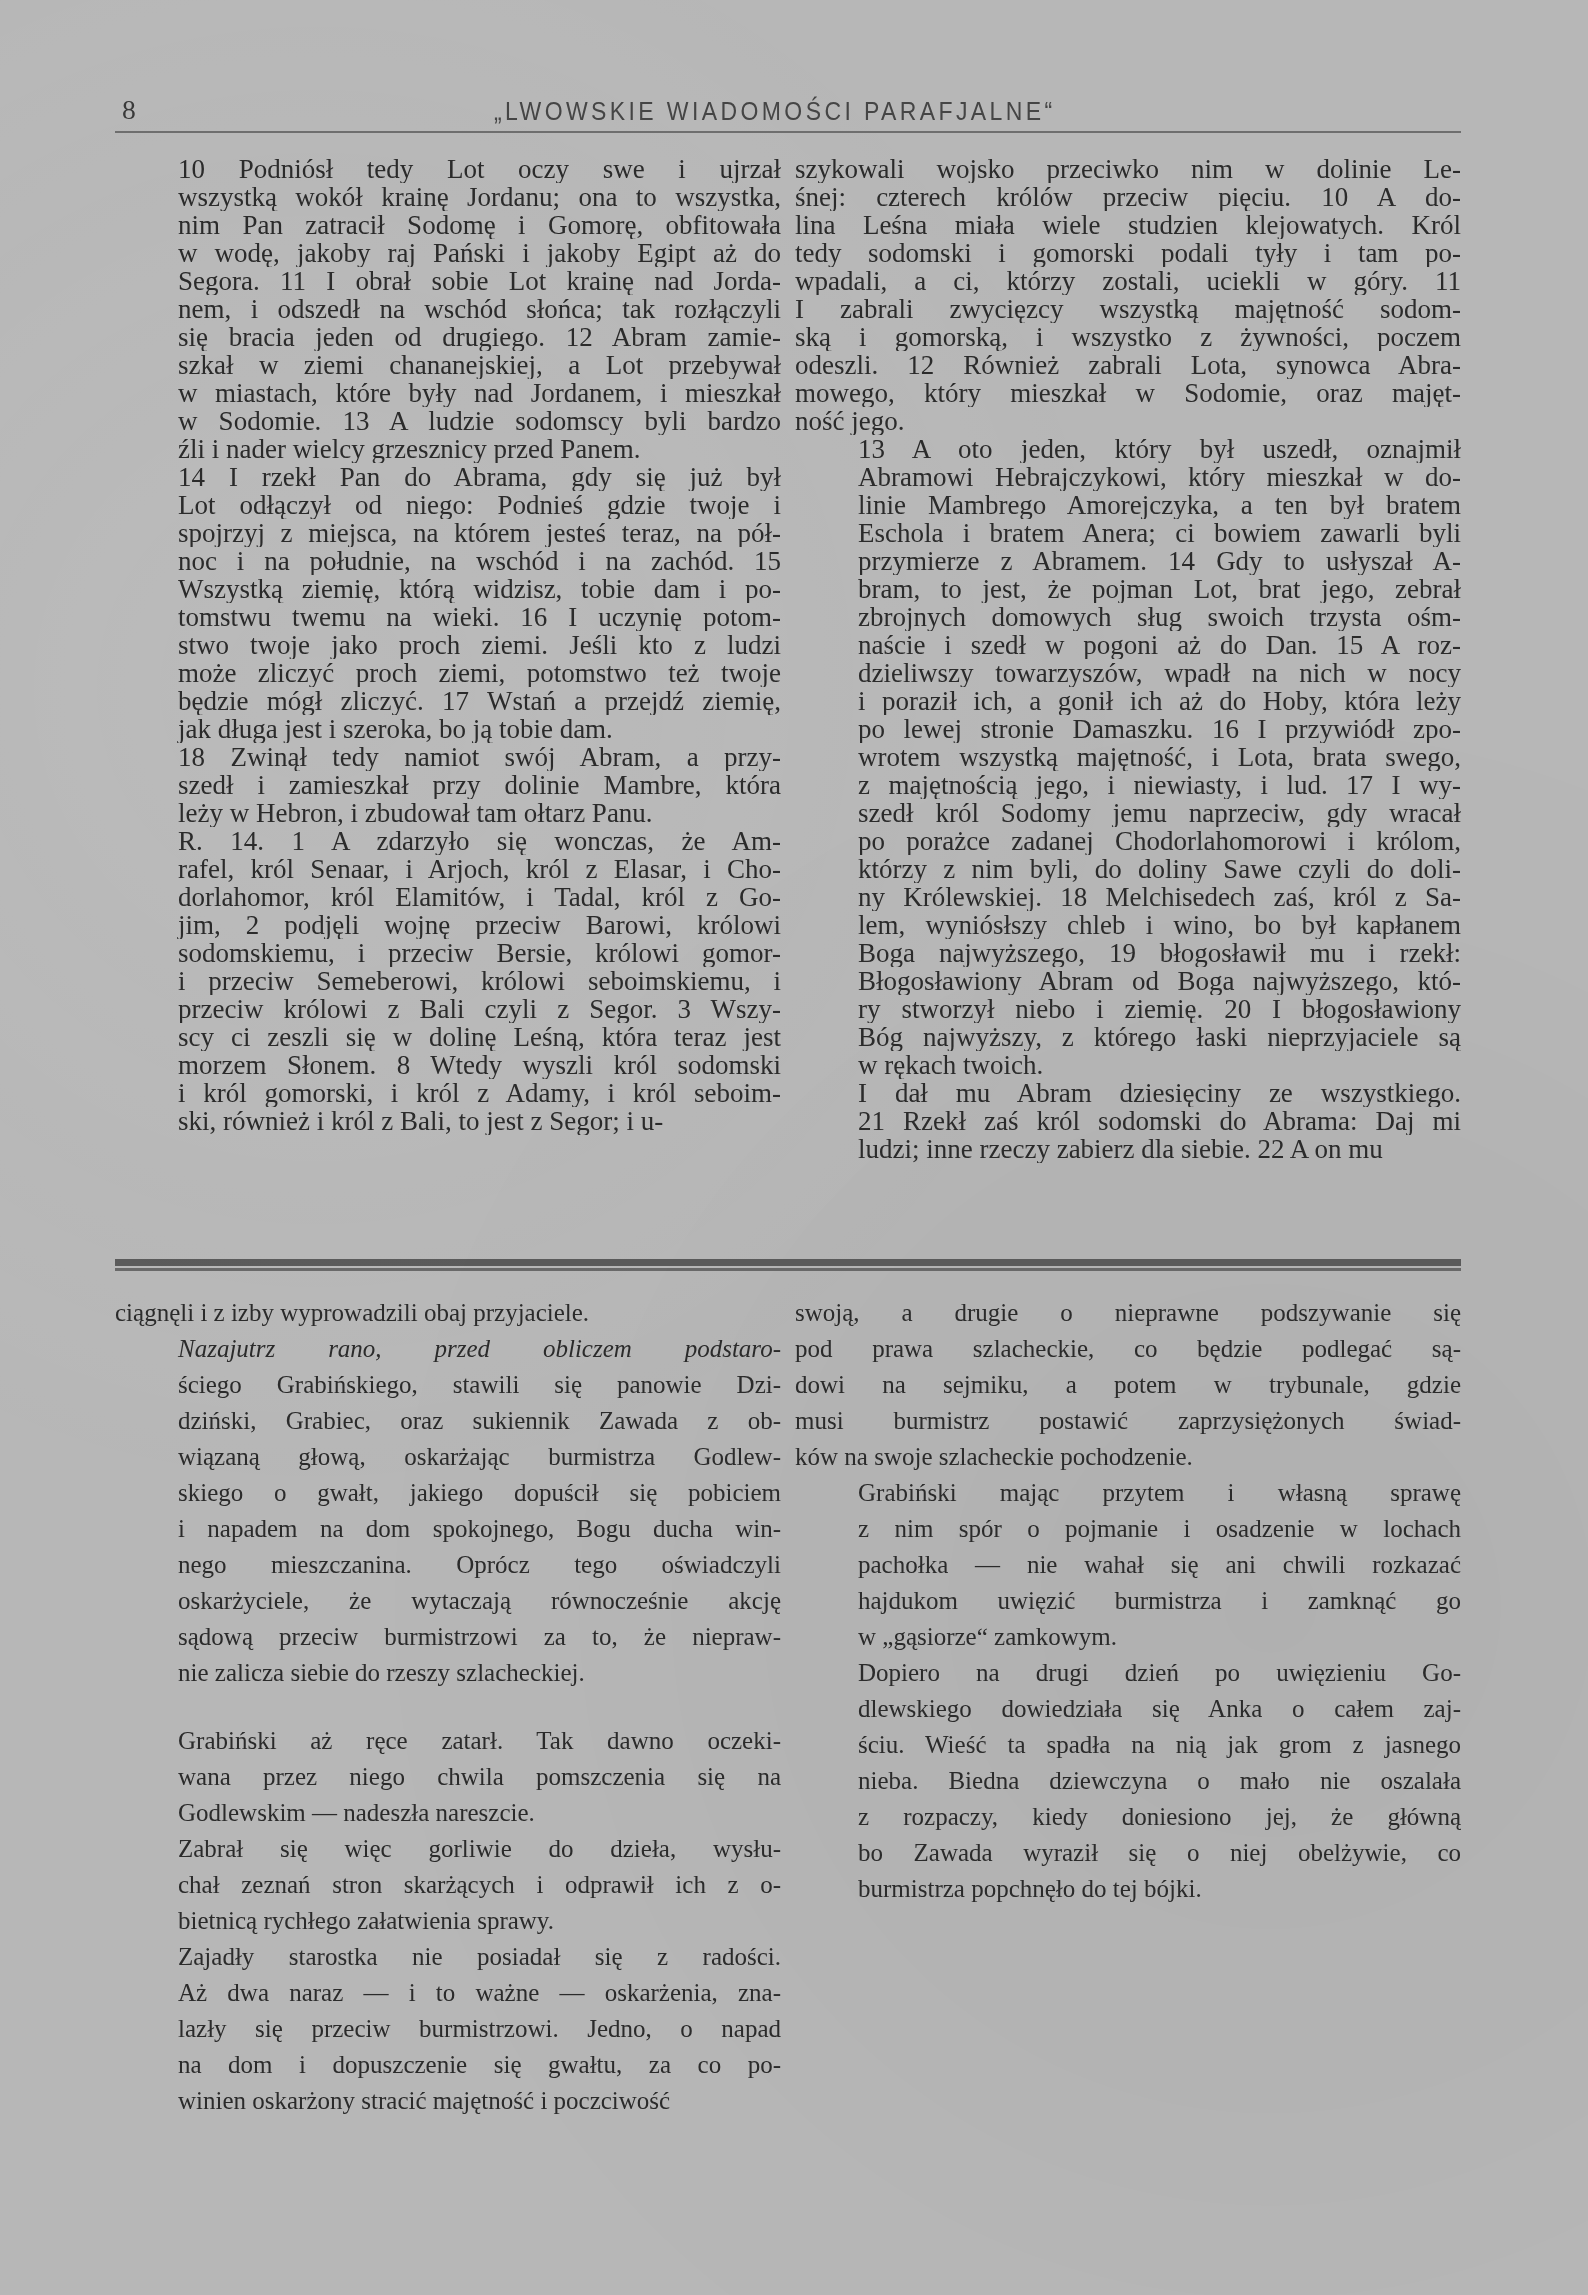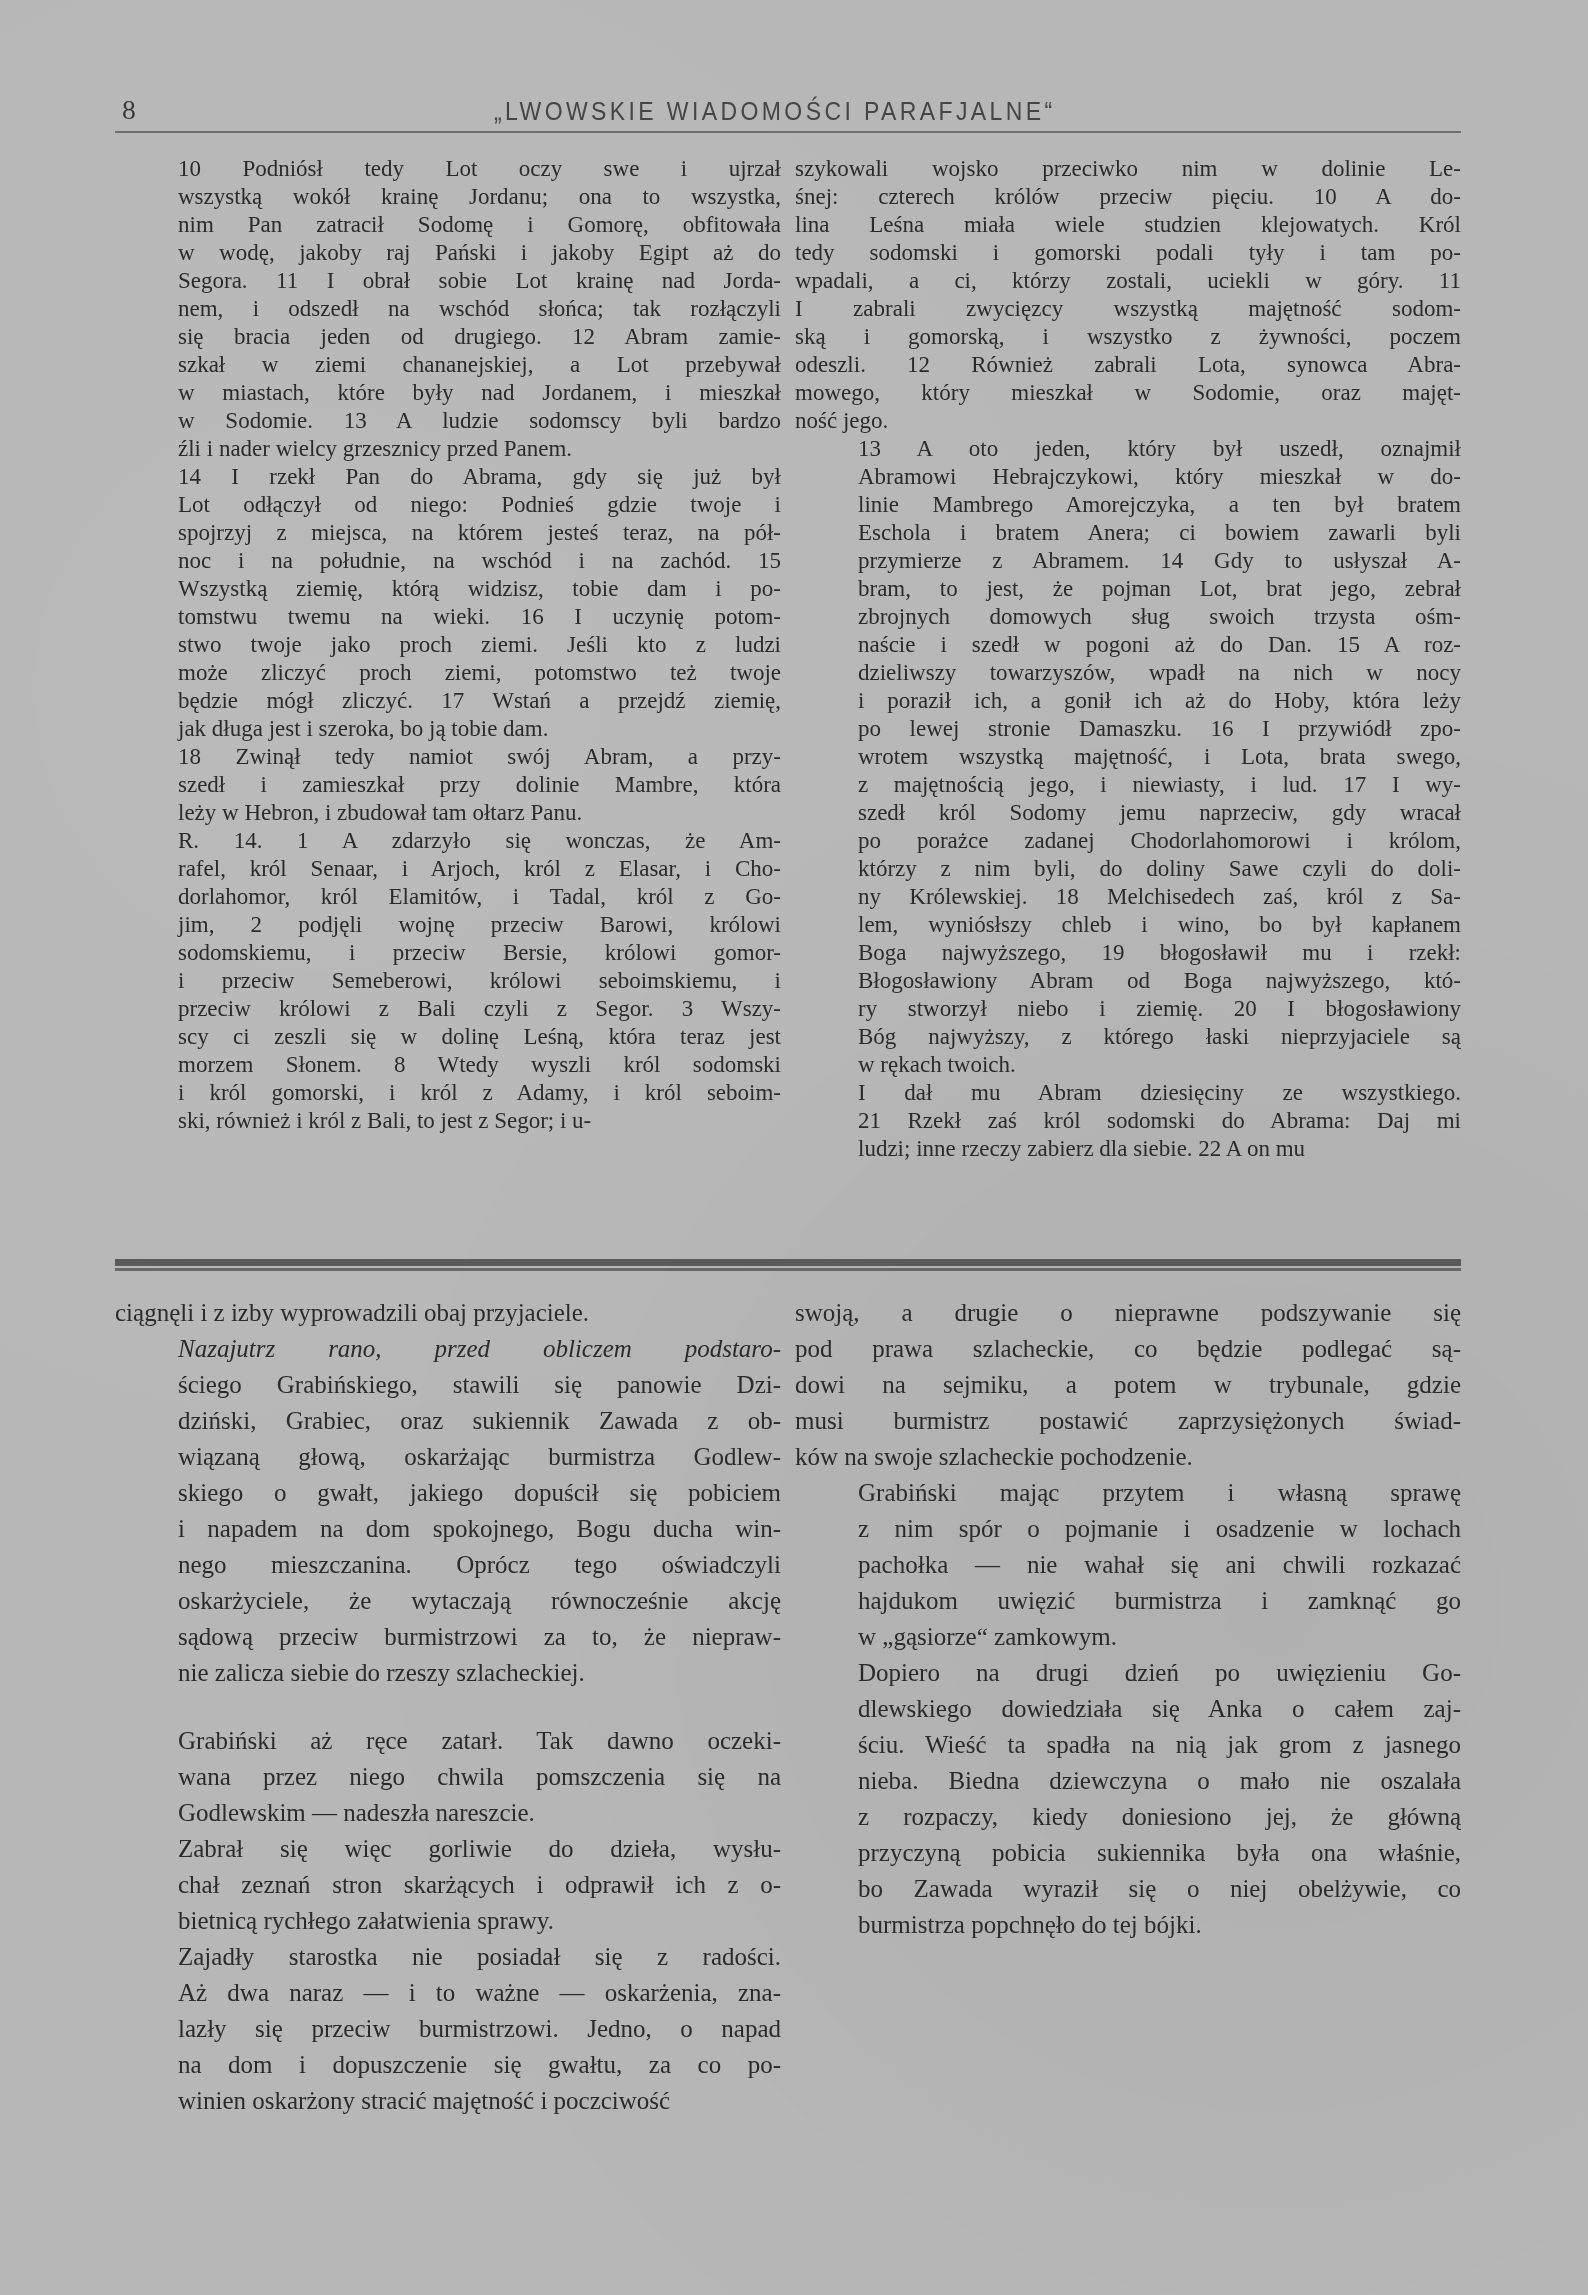--- a/index.html
+++ b/index.html
@@ -61,21 +61,21 @@
     }
     .section.top {
       margin-top: 17px;
       height: 1094px;
     }
     .section.bottom {
       height: 832px;
     }
     .col {
       width: 666px;
-      font-size: 23px;
+      font-size: 27px;
       line-height: 28px;
       text-align: justify;
       hyphens: none;
     }
     .col p {
       margin: 0;
       text-indent: 0;
     }
     .col p.indent {
       text-indent: 63px;
@@ -271,21 +271,20 @@
           <span class="line">pachołka — nie wahał się ani chwili rozkazać</span>
           <span class="line">hajdukom uwięzić burmistrza i zamknąć go</span>
           <span class="line last">w „gąsiorze“ zamkowym.</span>
         </p>
         <p class="indent">
           <span class="line" style="text-indent: 63px;">Dopiero na drugi dzień po uwięzieniu Go-</span>
           <span class="line">dlewskiego dowiedziała się Anka o całem zaj-</span>
           <span class="line">ściu. Wieść ta spadła na nią jak grom z jasnego</span>
           <span class="line">nieba. Biedna dziewczyna o mało nie oszalała</span>
           <span class="line">z rozpaczy, kiedy doniesiono jej, że główną</span>
-          <span class="line">przyczyną pobicia sukiennika była ona właśnie,</span>
           <span class="line">bo Zawada wyraził się o niej obelżywie, co</span>
           <span class="line last">burmistrza popchnęło do tej bójki.</span>
         </p>
       </div>
   </div>
 
 </div>
 
 
 </body></html>

